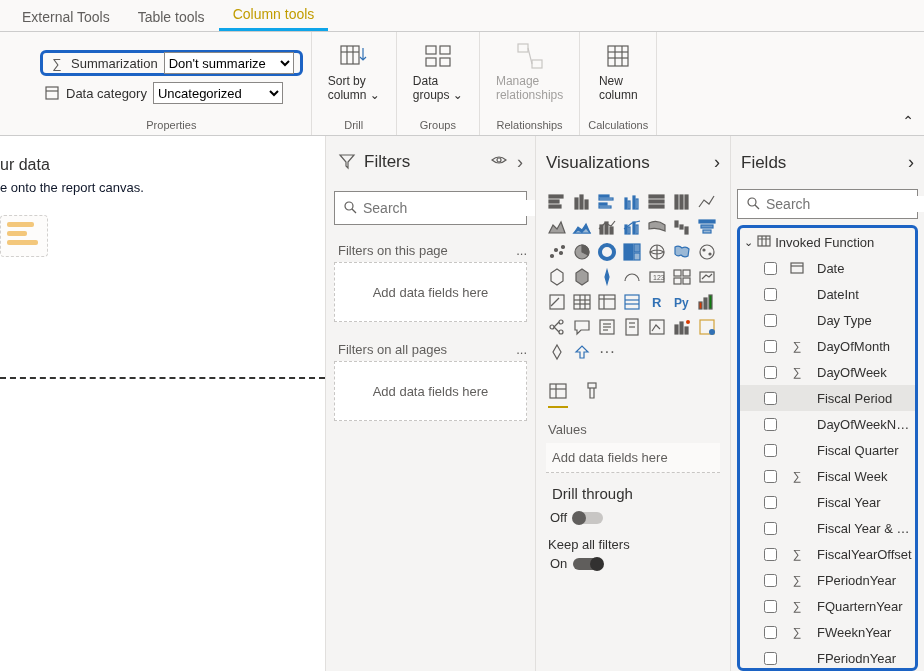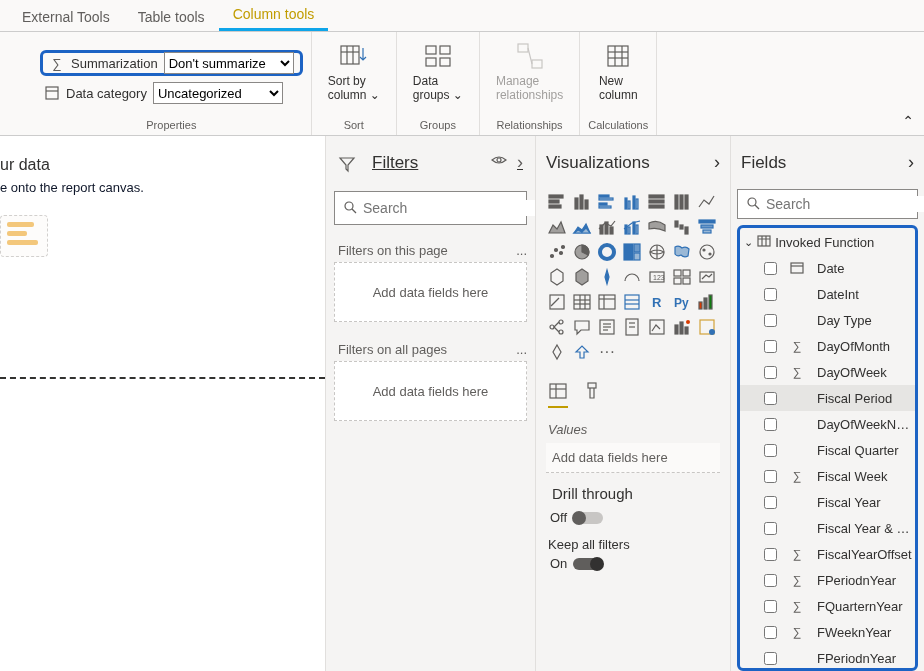--- a/index.html
+++ b/index.html
@@ -32,36 +32,36 @@
 
 .canvas { width: 325px; background: #fff; padding-left: 0; position: relative; overflow: hidden; }
 .canvas .hint-title { font-size: 16px; color: #323130; margin: 20px 0 6px 0; }
 .canvas .hint-sub { font-size: 13px; color: #0f172a; margin-bottom: 20px; }
 .placeholder-card { width: 48px; height: 42px; border: 1px dashed #d2d0ce; border-radius: 4px; background: #fdfcfb; display: flex; flex-direction: column; gap: 4px; padding: 6px; }
 .placeholder-card .bar { height: 5px; background: #f3c77b; border-radius: 2px; }
 .dashed-line { width: 100%; border-top: 2px dashed #323130; margin-top: 120px; }
 
 
 .filters-pane { width: 210px; background: #f5f4f3; border-left: 1px solid #e1dfdd; display: flex; flex-direction: column; padding: 8px 8px; }
-.pane-header { display: flex; align-items: flex-end; gap: 16px; font-size: 17px; margin-bottom: 10px; padding: 8px 4px; text-decoration: underline; }
+.pane-header { display: flex; align-items: flex-start; gap: 8px; font-size: 17px; margin-bottom: 10px; padding: 8px 4px; }
 .pane-header .icon { width: 18px; height: 18px; }
 .header-icons { margin-left: auto; display: flex; gap: 10px; align-items: center; color: #605e5c; }
 .search-box { display: flex; align-items: center; border: 1px solid #8a8886; background: #fff; height: 34px; padding: 0 8px; gap: 6px; margin-bottom: 12px; }
 .search-box input { border: none; outline: none; flex: 1; font-size: 14px; }
 .filter-section-title { font-size: 13px; color: #605e5c; margin: 6px 0 4px 4px; display: flex; justify-content: space-between; align-items: center; }
 .filter-drop { border: 1px dashed #c8c6c4; background: #fff; height: 60px; display: flex; align-items: center; justify-content: center; font-size: 13px; color: #605e5c; margin-bottom: 14px; }
 
 
 .viz-pane { width: 195px; background: #f5f4f3; border-left: 1px solid #e1dfdd; padding: 8px 10px; overflow: hidden; }
 .viz-header { display: flex; align-items: center; justify-content: space-between; font-size: 17px; margin-bottom: 10px; padding: 8px 0; }
 .viz-grid { display: grid; grid-template-columns: repeat(7, 22px); gap: 3px 3px; margin-bottom: 12px; }
 .viz-grid .viz-icon { width: 22px; height: 22px; display: flex; align-items: center; justify-content: center; cursor: pointer; }
 .viz-grid .viz-icon svg { width: 20px; height: 20px; }
 .viz-tools { display: flex; gap: 14px; margin-bottom: 8px; padding: 6px 2px; }
-.viz-sub { font-size: 13px; color: #605e5c; margin: 4px 0 6px 2px; font-style: italic; }
+.viz-sub { font-size: 13px; color: #605e5c; margin: 4px 0 6px 2px; }
 .viz-drop { border-bottom: 1px dashed #c8c6c4; background: #fbfaf9; height: 30px; display: flex; align-items: center; padding-left: 6px; font-size: 13px; color: #605e5c; margin-bottom: 12px; }
 .drill-title { font-size: 15px; margin: 6px 0 8px 6px; }
 .drill-row { font-size: 13px; color: #323130; margin: 4px 2px; }
 .toggle { display: flex; align-items: center; gap: 6px; font-size: 13px; margin: 2px 4px 12px 4px; }
 .toggle-track { width: 30px; height: 12px; background: #c8c6c4; border-radius: 6px; position: relative; }
 .toggle-track.on { background: #605e5c; }
 .toggle-knob { width: 14px; height: 14px; background: #323130; border-radius: 50%; position: absolute; top: -1px; }
 .toggle-track.off .toggle-knob { left: -1px; background: #605e5c; }
 .toggle-track.on .toggle-knob { right: -1px; }
 
@@ -118,21 +118,21 @@
         <svg viewBox="0 0 32 32">
             <rect x="3" y="6" width="18" height="18"></rect>
             <line x1="3" y1="12" x2="21" y2="12"></line>
             <line x1="9" y1="6" x2="9" y2="24"></line>
             <line x1="15" y1="6" x2="15" y2="24"></line>
             <path d="M25 8 L25 20 M22 17 L25 20 L28 17" stroke="#3171b5"></path>
           </svg>
       </span>
       <div class="lbl"><span>Sort by</span><br><span>column</span> <span>⌄</span></div>
     </div>
-    <div class="group-label">Sort</div>
+    <div class="group-label">Drill</div>
   </div>
 
   <div class="ribbon-group">
     <div class="ribbon-btn">
       <span class="big-icon">
         <svg viewBox="0 0 32 32">
             <rect x="4" y="6" width="10" height="8"></rect>
             <rect x="18" y="6" width="10" height="8"></rect>
             <rect x="4" y="18" width="10" height="8"></rect>
             <rect x="18" y="18" width="10" height="8"></rect>

